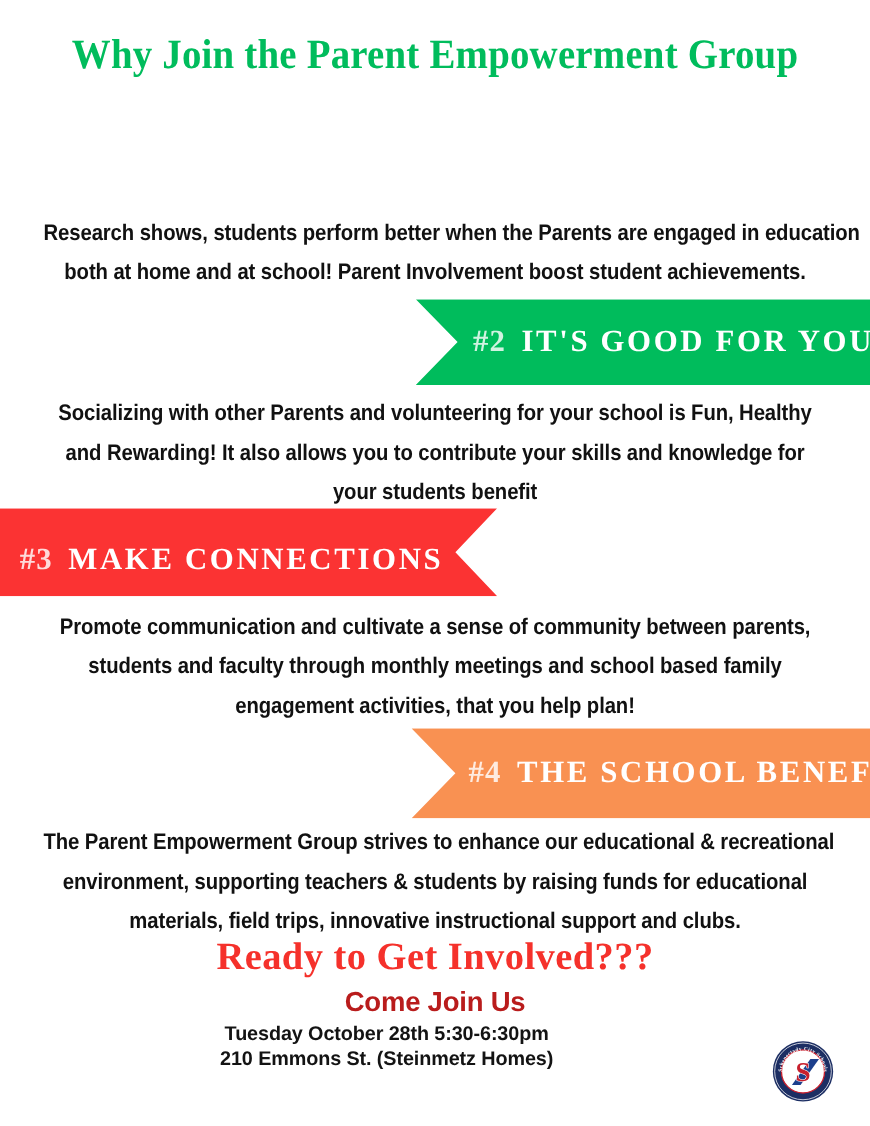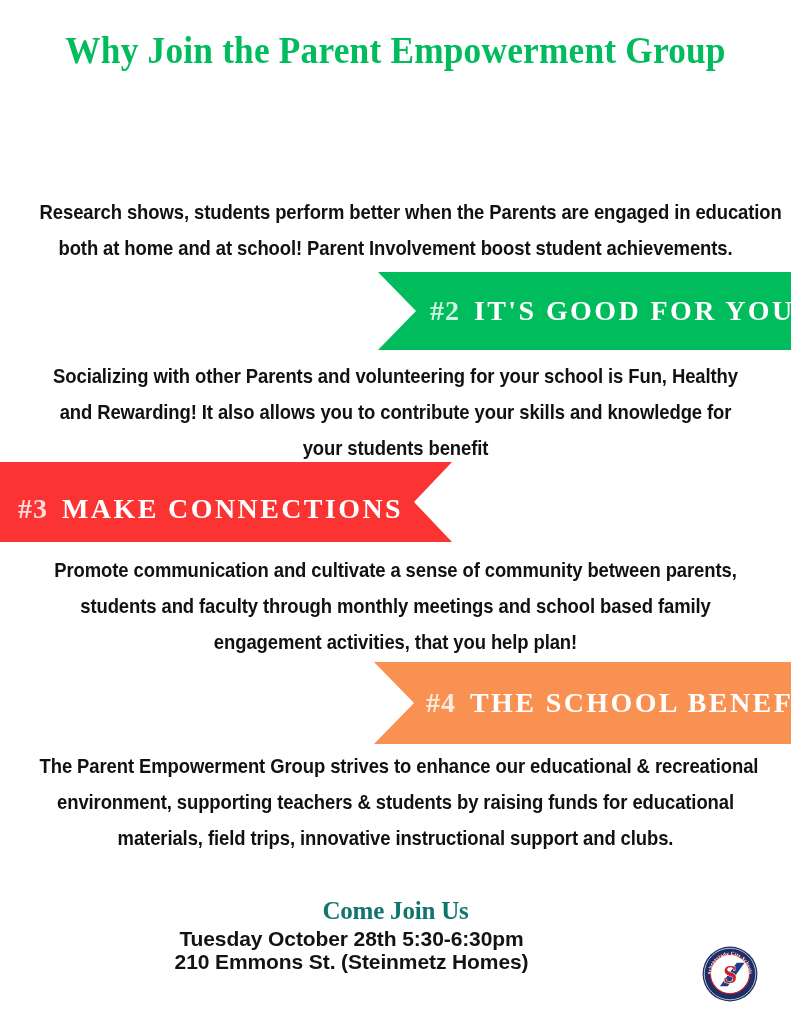--- a/index.html
+++ b/index.html
@@ -142,38 +142,38 @@
     line-height: 42px;
     letter-spacing: 0.4px;
     white-space: nowrap;
   }
   .cta-subhead {
     position: absolute;
     top: 896px;
     left: 0;
     width: 791px;
     text-align: center;
-    color: #0f766e;
-    font-family: Liberation Serif, serif;
+    color: #b91c1c;
+    font-family: Liberation Sans, sans-serif;
     font-weight: bold;
     font-size: 25px;
     line-height: 30px;
     letter-spacing: -0.2px;
     white-space: nowrap;
   }
   .cta-details {
     position: absolute;
     top: 928px;
     left: 0;
     width: 703px;
     text-align: center;
     color: #131313;
     font-family: "Liberation Sans", sans-serif;
     font-weight: bold;
-    font-size: 21px;
+    font-size: 18px;
     line-height: 22.5px;
     letter-spacing: -0.1px;
   }
   .cta-details span { display: block; white-space: nowrap; }
 
   
   .school-logo {
     position: absolute;
     left: 702px;
     top: 946px;
@@ -223,20 +223,21 @@
       <span class="ribbon-num" style="margin-right: 14px;">#4</span><span>THE SCHOOL BENEFITS</span>
     </div>
   </div>
 
   <div class="body-para" id="para-4">
     <span>The Parent Empowerment Group strives to enhance our educational &amp; recreational</span>
     <span>environment, supporting teachers &amp; students by raising funds for educational</span>
     <span>materials, field trips, innovative instructional support and clubs.</span>
   </div>
 
+  <div class="cta-headline">Ready to Get Involved???</div>
 
   <div class="cta-subhead">Come Join Us</div>
 
   <div class="cta-details">
     <span>Tuesday October 28th 5:30-6:30pm</span>
     <span>210 Emmons St. (Steinmetz Homes)</span>
   </div>
 
   <div class="school-logo">
     <svg viewBox="0 0 100 100" width="56" height="56" aria-hidden="true">

